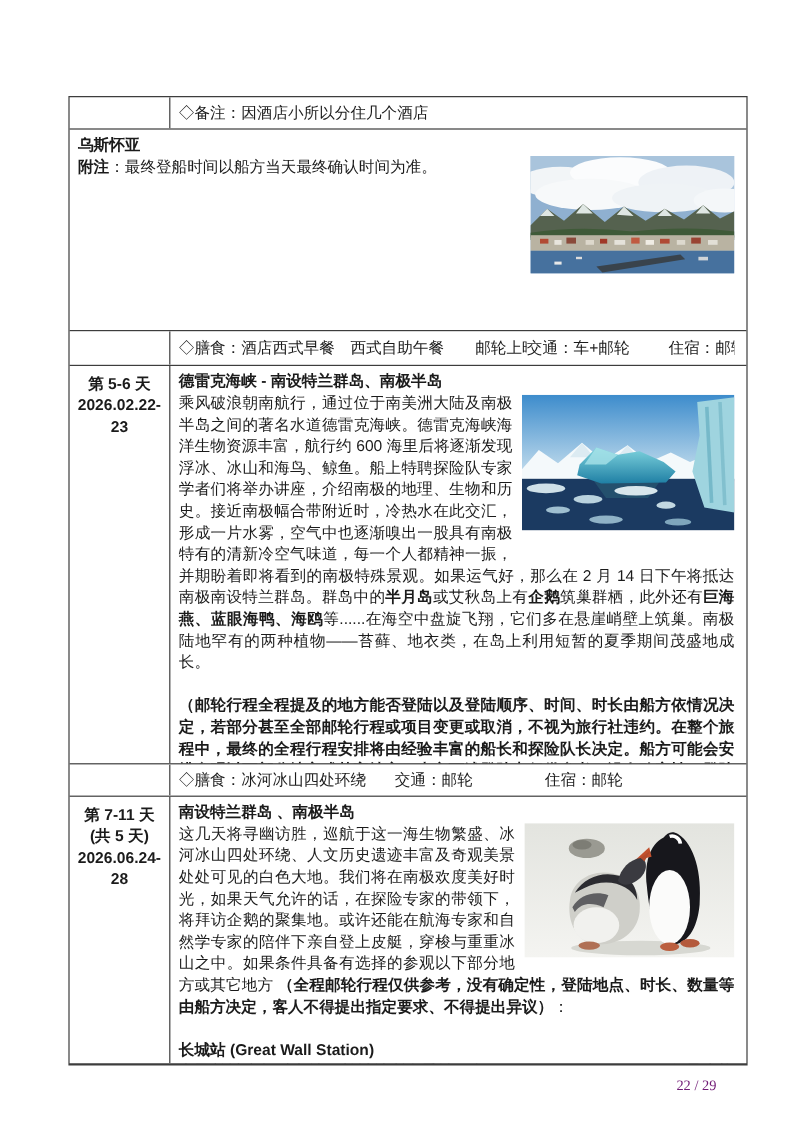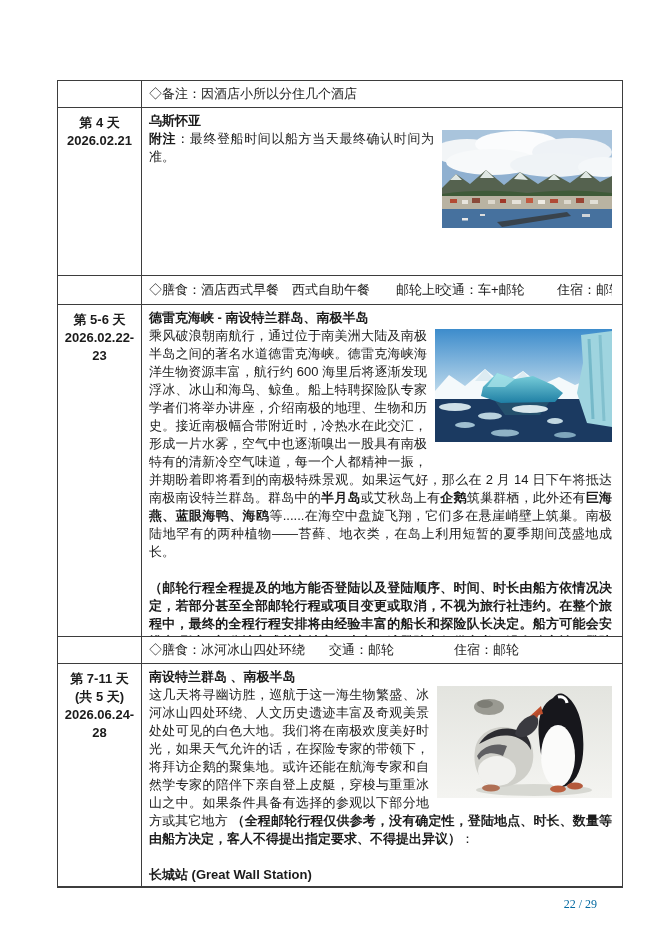--- a/index.html
+++ b/index.html
@@ -32,42 +32,38 @@
   .disclaimer{font-weight:bold;margin-top:18px;text-align:justify;}
   .station-title{font-weight:bold;margin-top:18px;}
   .mealflex{display:flex;align-items:center;padding-top:0;padding-bottom:0;}
   .mealflex span{white-space:nowrap;overflow:hidden;}
   .seg-a1{width:290px;flex:none;}
   .seg-b1{width:118px;flex:none;}
   .seg-a2{width:180px;flex:none;}
   .seg-b2{width:125px;flex:none;}
   .footer{
     position:absolute;top:897px;right:71px;
-    font-family:"Liberation Serif",serif;font-size:12px;color:#0369a1;
+    font-family:"Liberation Serif",serif;font-size:12px;color:#701a75;
   }
 </style>
 </head>
 <body>
 
 <div class="page">
 
   <div class="doc-table">
 
     <div class="row first" style="height:26px">
       <div class="cl"></div>
       <div class="cr">
         <span>◇备注：因酒店小所以分住几个酒店</span>
       </div>
     </div>
 
     <div class="row" style="height:168px">
-      <div class="cl">
-        <div>第 4 天</div>
-        <div>2026.02.21</div>
-      </div>
       <div class="cr">
         <div class="title">乌斯怀亚</div>
         <div class="para">
           <svg class="photo ph-ushuaia" width="170" height="98" viewBox="0 0 170 98">
             <rect width="170" height="98" fill="#8fb0d0"></rect>
             <rect width="170" height="28" fill="#a9c4dc"></rect>
             <ellipse cx="25" cy="22" rx="34" ry="13" fill="#f2f5f7"></ellipse>
             <ellipse cx="75" cy="14" rx="42" ry="13" fill="#fbfcfd"></ellipse>
             <ellipse cx="130" cy="22" rx="40" ry="14" fill="#eef2f6"></ellipse>
             <ellipse cx="50" cy="32" rx="46" ry="13" fill="#f7f9fa"></ellipse>

